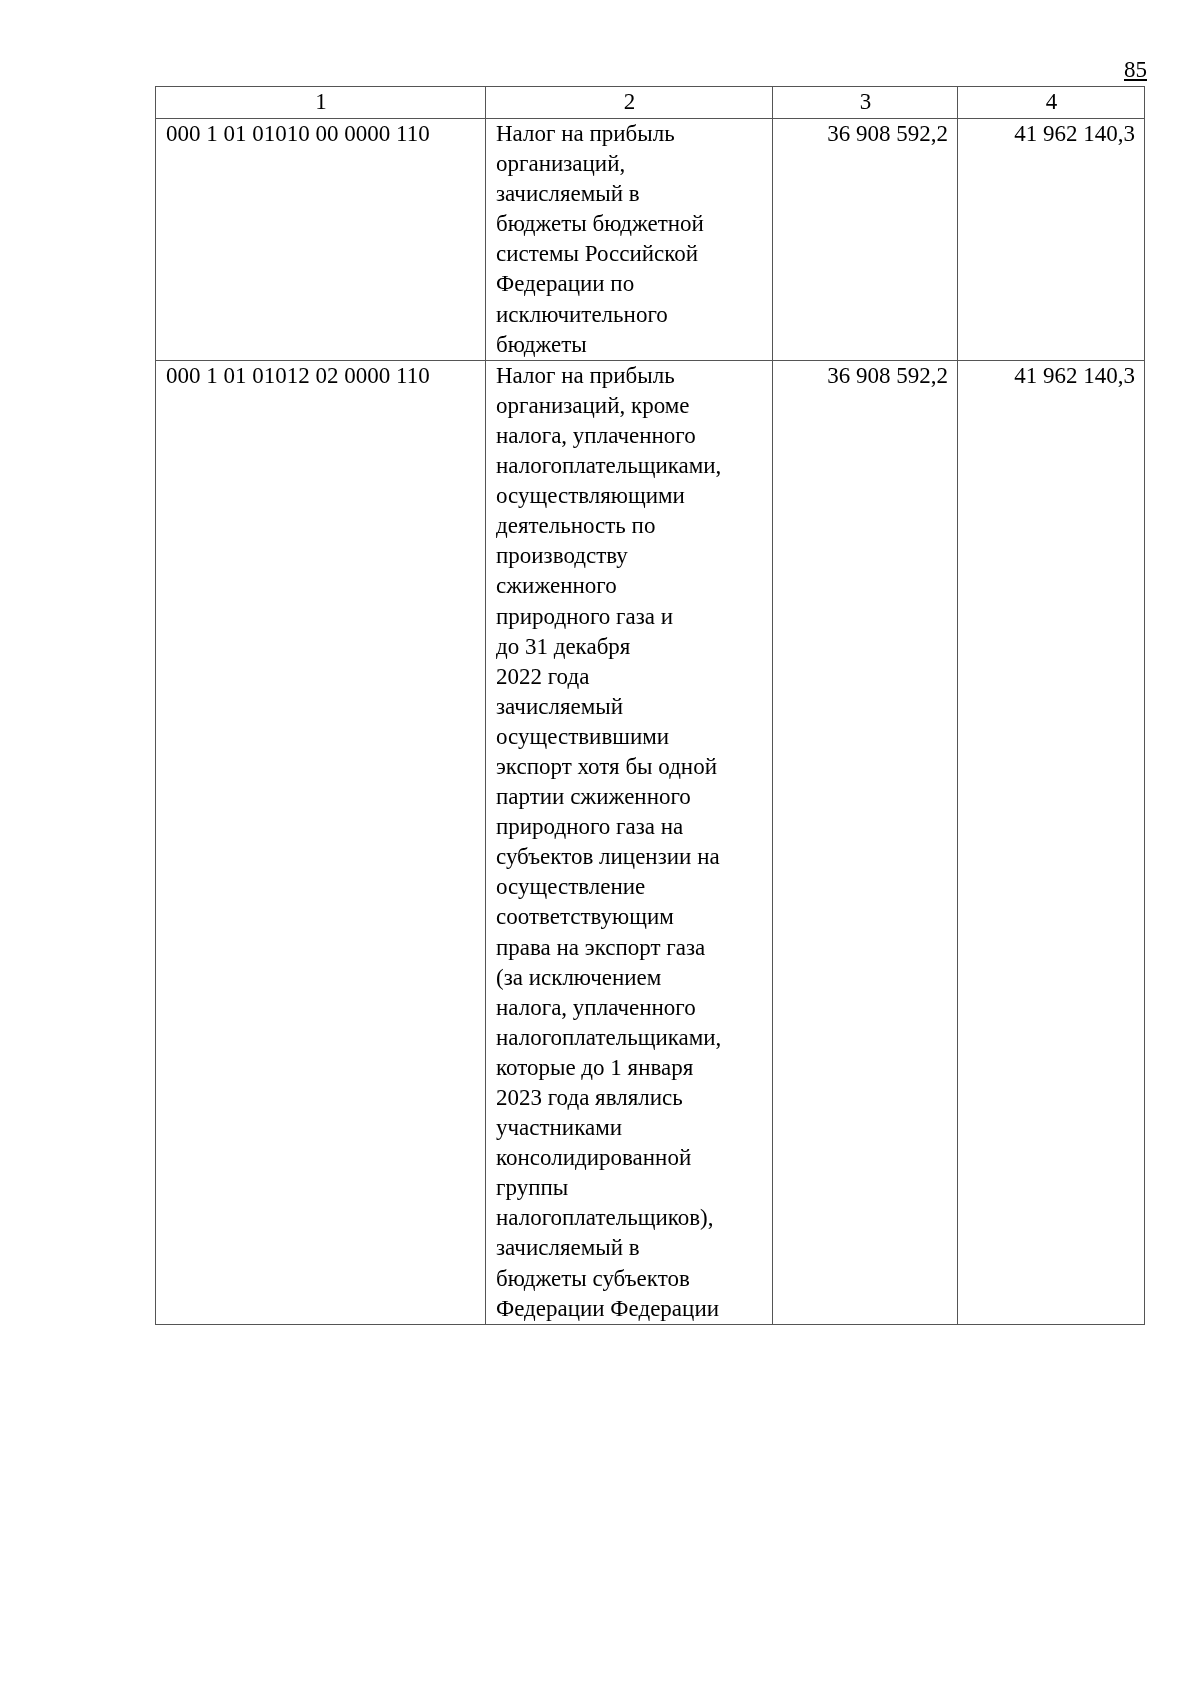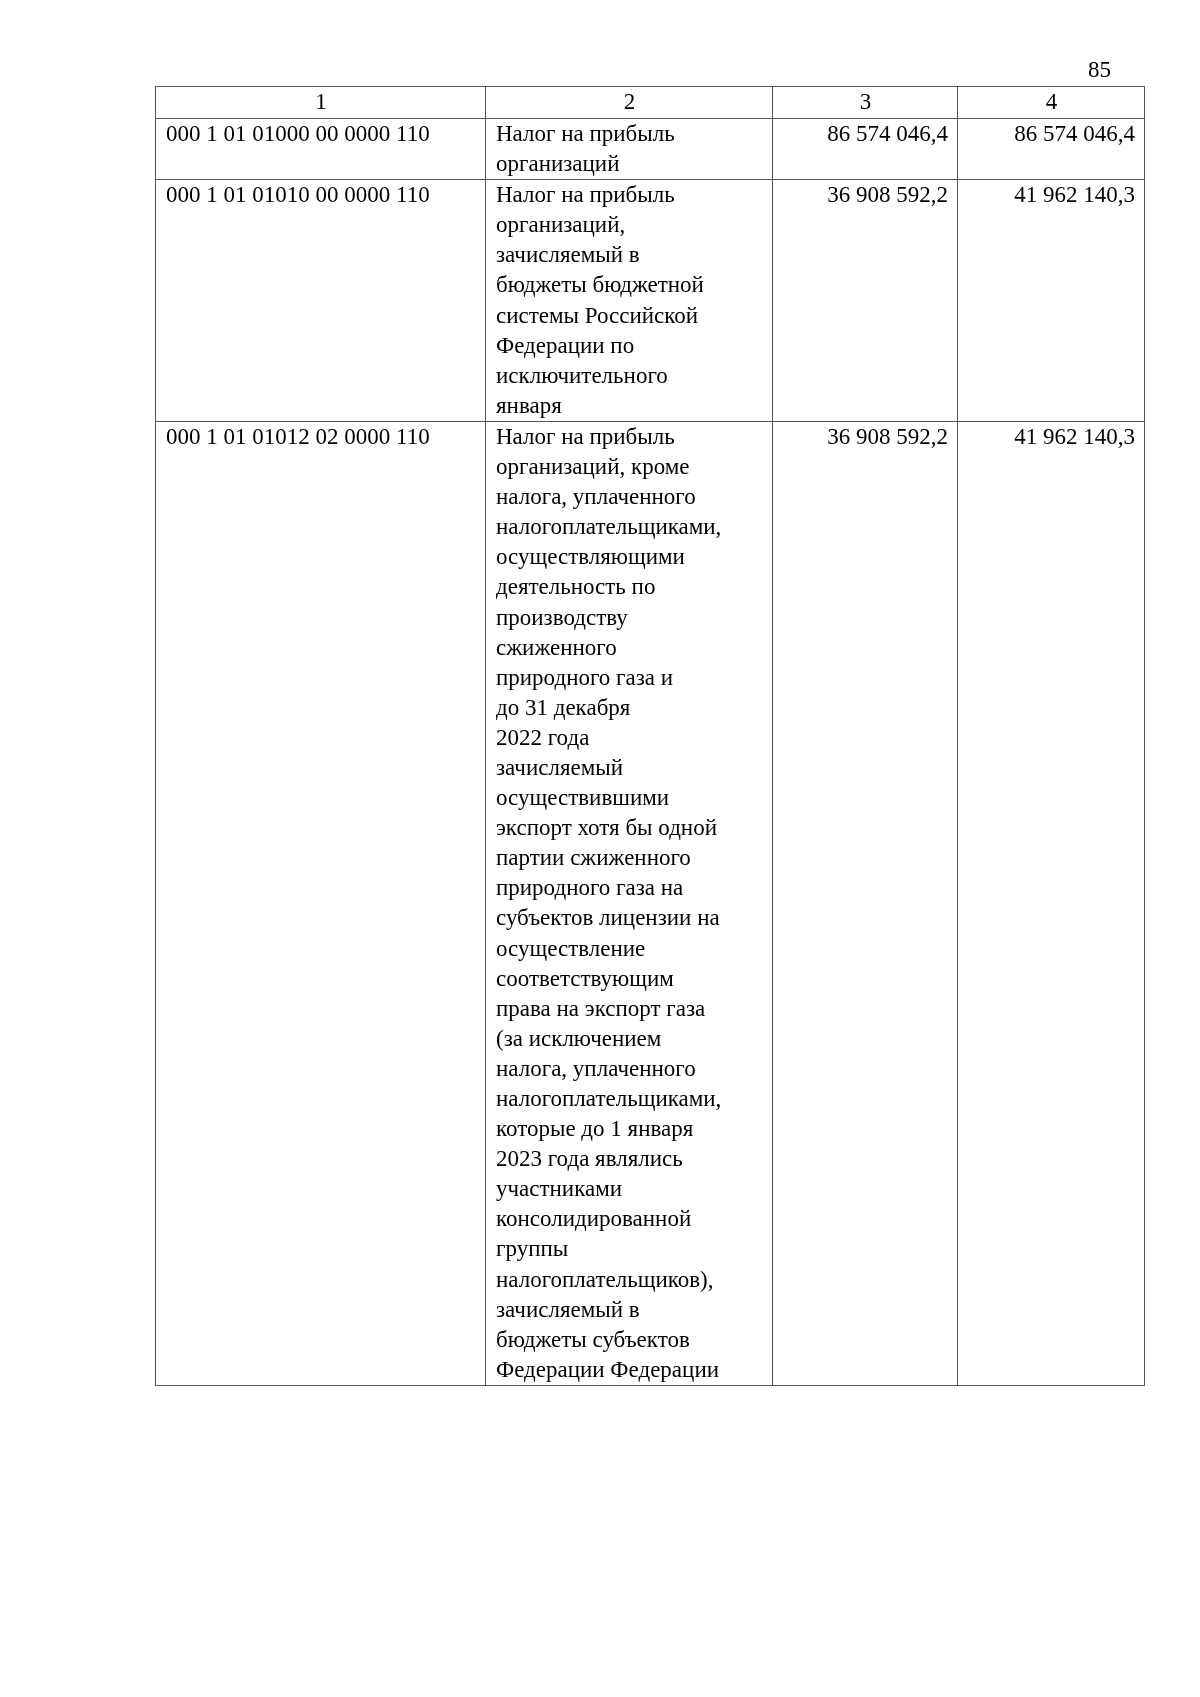--- a/index.html
+++ b/index.html
@@ -1,18 +1,18 @@
 <!DOCTYPE html>
 <html><head>
 <meta charset="utf-8">
 <style>
   html, body { margin: 0; padding: 0; background: #ffffff; }
   body { width: 1200px; height: 1697px; position: relative; overflow: hidden;
          font-family: "Liberation Serif", "DejaVu Serif", serif; color: #000; }
-  .page-number { position: absolute; top: 56px; left: 1088px; font-size: 23px; line-height: 28px; }
+  .page-number { position: absolute; top: 56px; left: 1124px; font-size: 23px; line-height: 28px; text-decoration: underline; }
   table.budget { position: absolute; top: 86px; left: 155px; width: 989px;
                  border-collapse: collapse; table-layout: fixed; font-size: 23px; }
   table.budget td, table.budget th { border: 1.5px solid #555; padding: 0 9px 0 10px;
                  vertical-align: top; line-height: 30.1px; font-weight: normal; }
   table.budget th { text-align: center; line-height: 30px; padding-top: 0; padding-bottom: 1px; }
   td.code { white-space: nowrap; }
   td.name .ln { display: block; white-space: nowrap; }
   td.num { text-align: right; vertical-align: bottom; white-space: nowrap; padding-right: 10px; }
   col.c1 { width: 330px; } col.c2 { width: 287px; } col.c3 { width: 185px; } col.c4 { width: 187px; }
 </style>
@@ -31,39 +31,30 @@
   <thead>
     <tr>
       <th>1</th>
       <th>2</th>
       <th>3</th>
       <th>4</th>
     </tr>
   </thead>
   <tbody>
     <tr>
-      <td class="code">000 1 01 01000 00 0000 110</td>
-      <td class="name">
-          <span class="ln">Налог на прибыль</span>
-          <span class="ln">организаций</span>
-        </td>
-      <td class="num">86 574 046,4</td>
-      <td class="num">86 574 046,4</td>
-    </tr>
-    <tr>
       <td class="code">000 1 01 01010 00 0000 110</td>
       <td class="name">
           <span class="ln">Налог на прибыль</span>
           <span class="ln">организаций,</span>
           <span class="ln">зачисляемый в</span>
           <span class="ln">бюджеты бюджетной</span>
           <span class="ln">системы Российской</span>
           <span class="ln">Федерации по</span>
           <span class="ln">исключительного</span>
-          <span class="ln">января</span>
+          <span class="ln">бюджеты</span>
         </td>
       <td class="num">36 908 592,2</td>
       <td class="num">41 962 140,3</td>
     </tr>
     <tr>
       <td class="code">000 1 01 01012 02 0000 110</td>
       <td class="name">
           <span class="ln">Налог на прибыль</span>
           <span class="ln">организаций, кроме</span>
           <span class="ln">налога, уплаченного</span>

